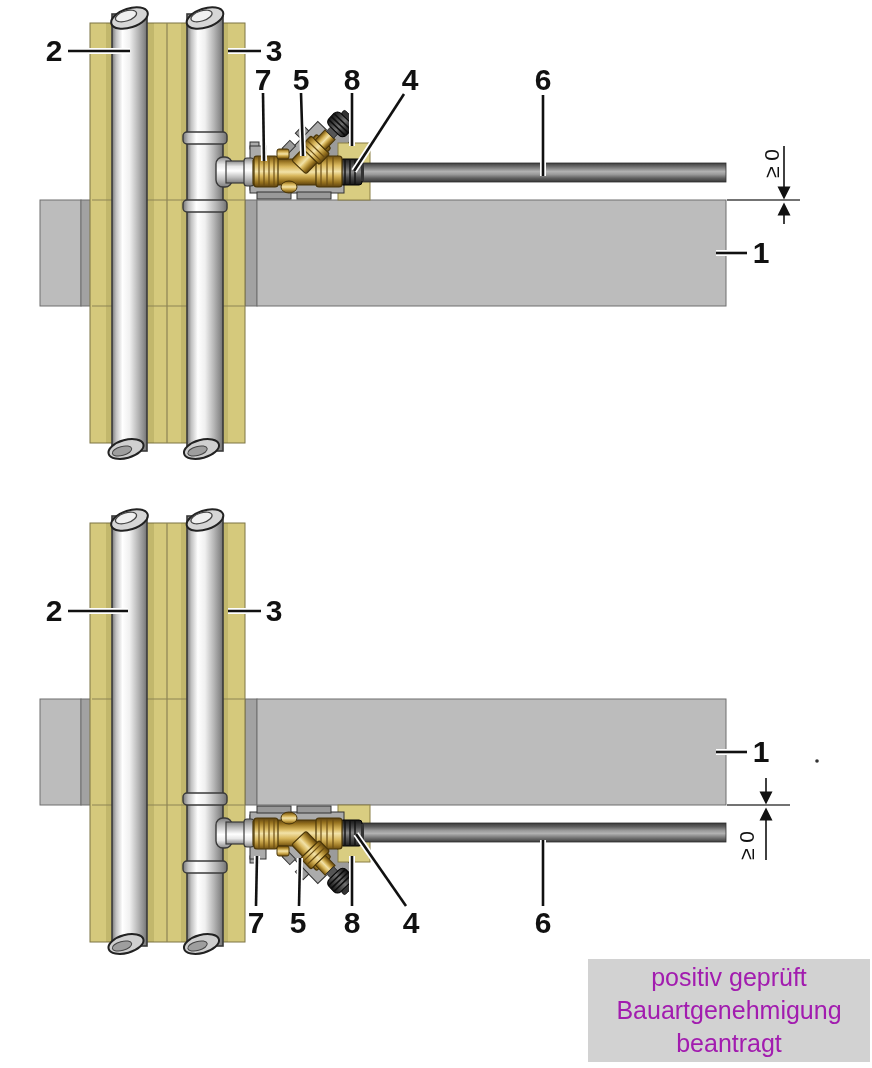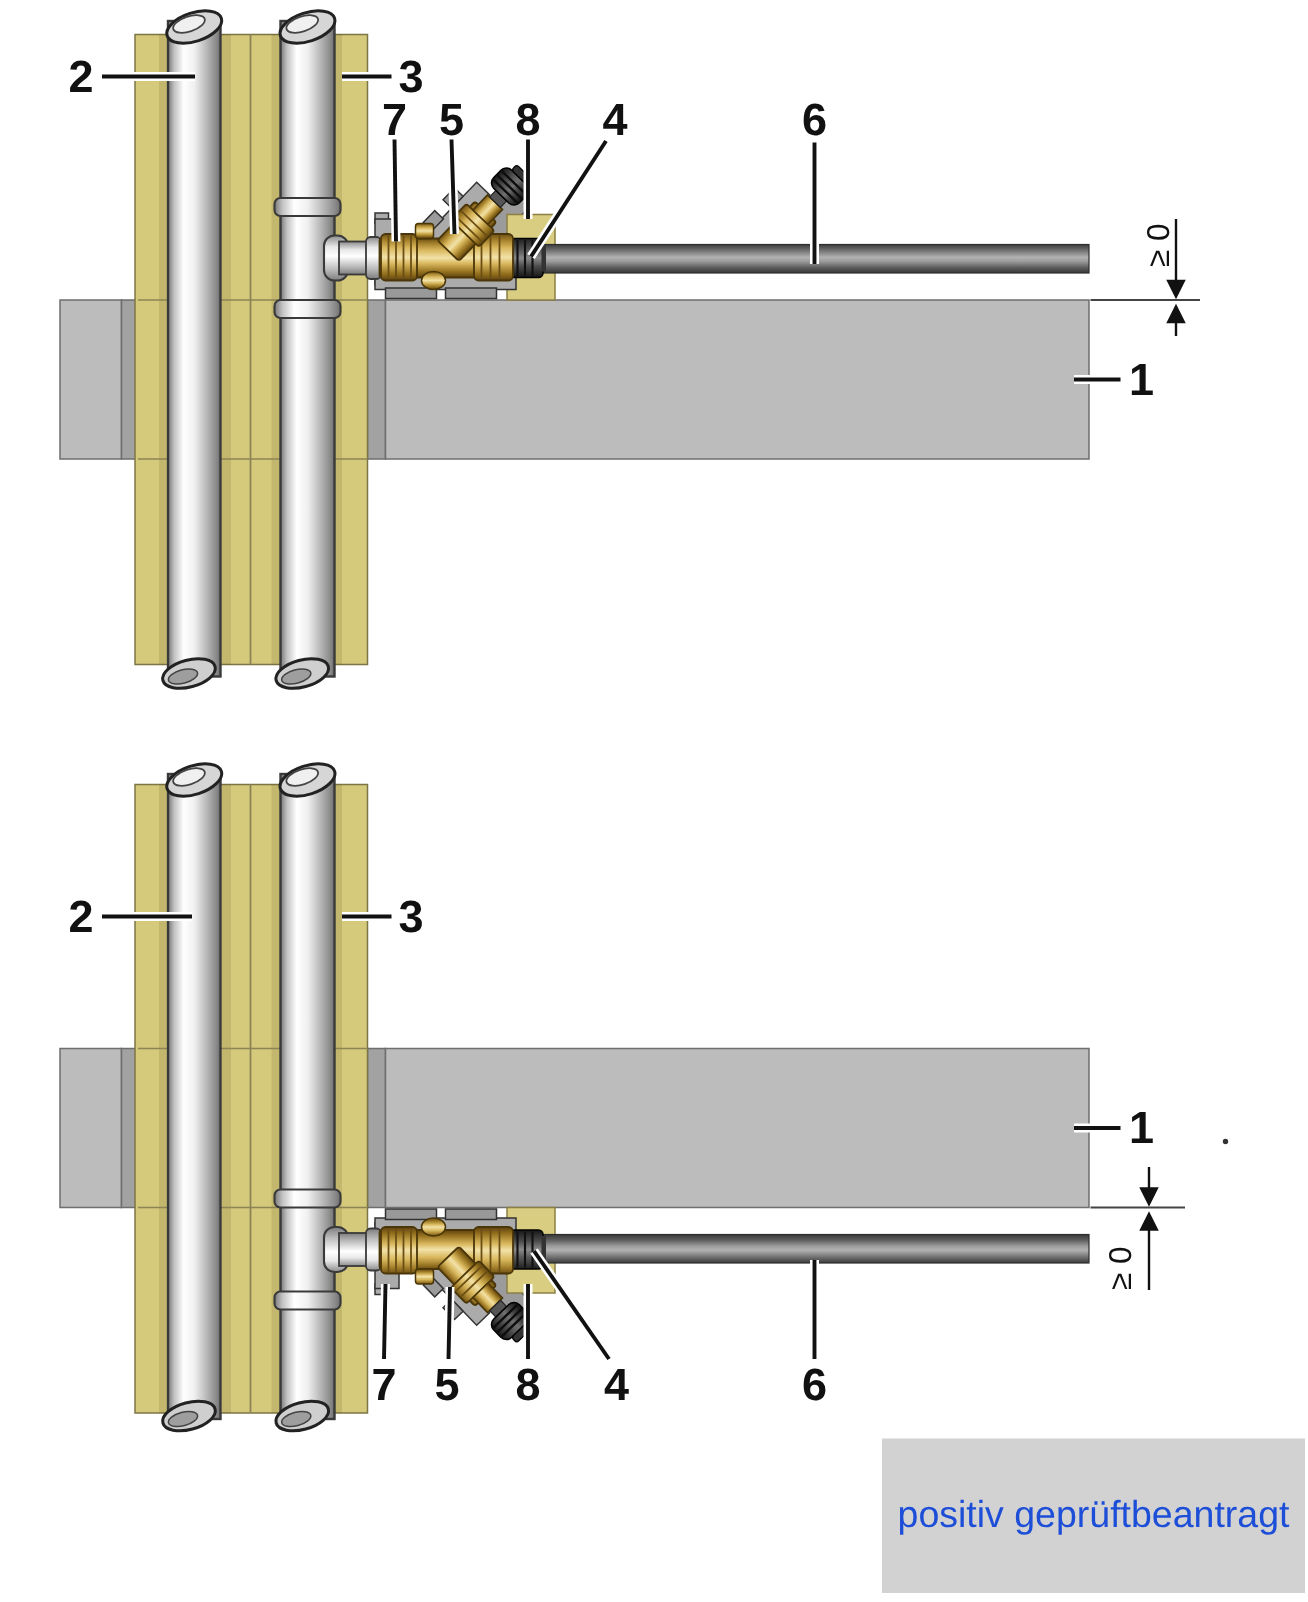--- a/index.html
+++ b/index.html
@@ -6,22 +6,22 @@
   .page{position:relative;width:872px;height:1068px;background:#fff;overflow:hidden;
         font-family:"Liberation Sans",sans-serif;}
   svg{position:absolute;left:0;top:0;}
   .callout{font:bold 30px "Liberation Sans",sans-serif;fill:#111;text-anchor:middle;}
   .dim{font:21px "Liberation Sans",sans-serif;fill:#111;}
   .lw{stroke:#fff;stroke-width:6;fill:none;}
   .lb{stroke:#111;stroke-width:2.6;fill:none;}
   .thin{stroke:#444;stroke-width:1.4;}
   .arr{fill:#111;}
   .approval{position:absolute;left:588px;top:959px;width:282px;height:103px;
-            background:#d2d2d2;display:flex;justify-content:center;
-            align-items:center;font-size:25px;line-height:33px;color:#1d4ed8;}
+            background:#d2d2d2;display:flex;flex-direction:column;justify-content:center;
+            align-items:center;font-size:25px;line-height:33px;color:#a21caf;}
 </style>
 </head>
 <body>
 
 <div class="page">
 <svg width="872" height="1068" viewBox="0 0 872 1068">
   <defs>
     <linearGradient id="gPipe" x1="0" y1="0" x2="1" y2="0">
       <stop offset="0" stop-color="#787878"></stop>
           <stop offset="0.12" stop-color="#c2c2c2"></stop>
@@ -283,15 +283,16 @@
     <text class="callout" x="543" y="933">6</text>
 
     <line class="lw" x1="716" y1="752" x2="747" y2="752"></line>
         <line class="lb" x1="716" y1="752" x2="747" y2="752"></line>
     <text class="callout" x="761" y="762">1</text>
   </g>
 </svg>
 
 <div class="approval">
   <div>positiv geprüft</div>
+  <div>Bauartgenehmigung</div>
   <div>beantragt</div>
 </div>
 </div>
 
 </body></html>

